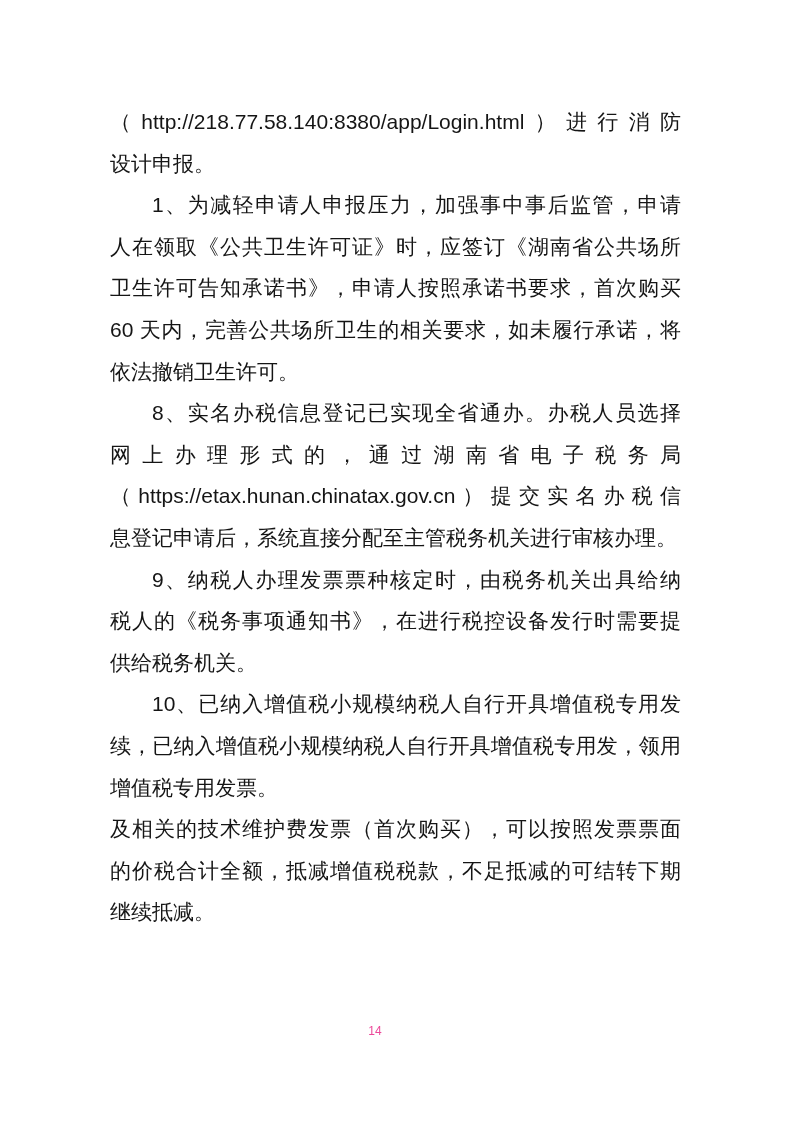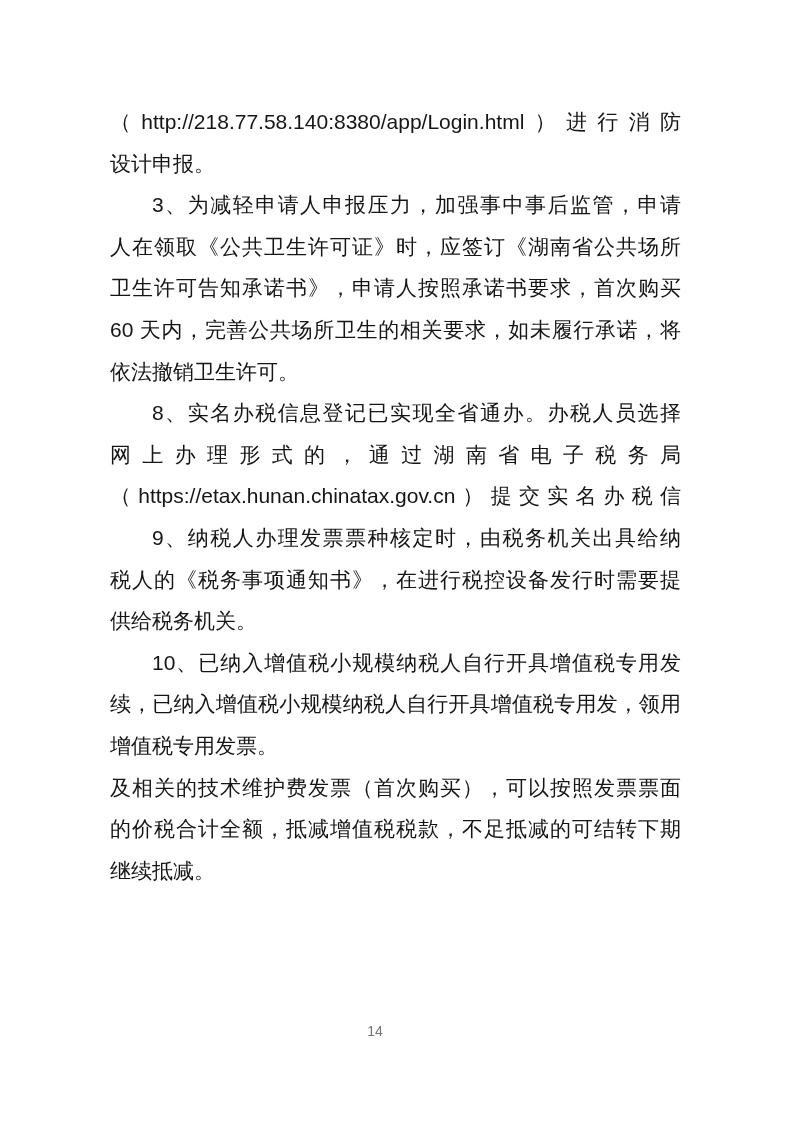--- a/index.html
+++ b/index.html
@@ -37,40 +37,41 @@
   }
   .line.indent {
     text-indent: 2em;
   }
   .page-number {
     position: absolute;
     left: 0;
     top: 1022px;
     width: 100%;
     text-align: center;
-    font-size: 14px;
+    font-size: 12px;
     line-height: 18px;
-    color: #737373;
+    color: #ec4899;
   }
 </style>
 </head>
 <body>
 
 <div class="page">
   <div class="doc-body" id="doc-body">
       <div class="line fill">（http://218.77.58.140:8380/app/Login.html）进行消防</div>
       <div class="line">设计申报。</div>
-      <div class="line fill indent">3、为减轻申请人申报压力，加强事中事后监管，申请</div>
+      <div class="line fill indent">1、为减轻申请人申报压力，加强事中事后监管，申请</div>
       <div class="line fill">人在领取《公共卫生许可证》时，应签订《湖南省公共场所</div>
       <div class="line fill">卫生许可告知承诺书》，申请人按照承诺书要求，首次购买</div>
       <div class="line fill">60 天内，完善公共场所卫生的相关要求，如未履行承诺，将</div>
       <div class="line">依法撤销卫生许可。</div>
       <div class="line fill indent">8、实名办税信息登记已实现全省通办。办税人员选择</div>
       <div class="line fill">网上办理形式的，通过湖南省电子税务局</div>
       <div class="line fill">（https://etax.hunan.chinatax.gov.cn）提交实名办税信</div>
+      <div class="line">息登记申请后，系统直接分配至主管税务机关进行审核办理。</div>
       <div class="line fill indent">9、纳税人办理发票票种核定时，由税务机关出具给纳</div>
       <div class="line fill">税人的《税务事项通知书》，在进行税控设备发行时需要提</div>
       <div class="line">供给税务机关。</div>
       <div class="line fill indent">10、已纳入增值税小规模纳税人自行开具增值税专用发</div>
       <div class="line fill">续，已纳入增值税小规模纳税人自行开具增值税专用发，领用</div>
       <div class="line">增值税专用发票。</div>
       <div class="line fill">及相关的技术维护费发票（首次购买），可以按照发票票面</div>
       <div class="line fill">的价税合计全额，抵减增值税税款，不足抵减的可结转下期</div>
       <div class="line">继续抵减。</div>
     </div>

